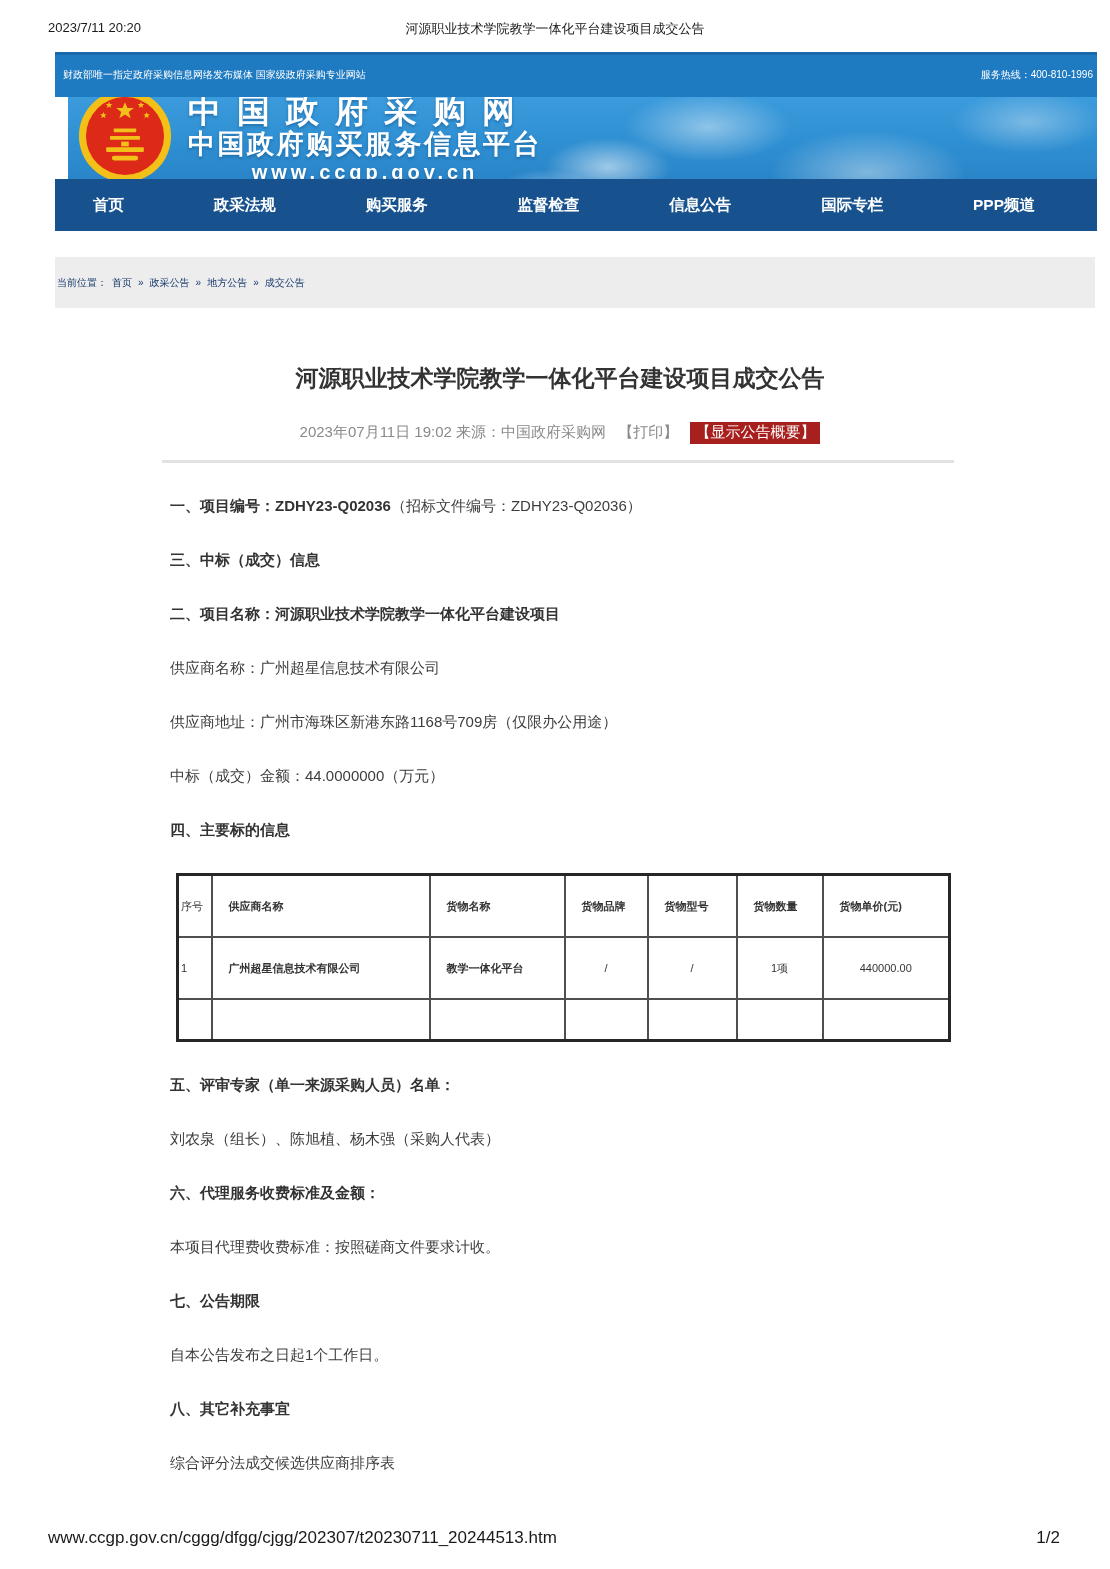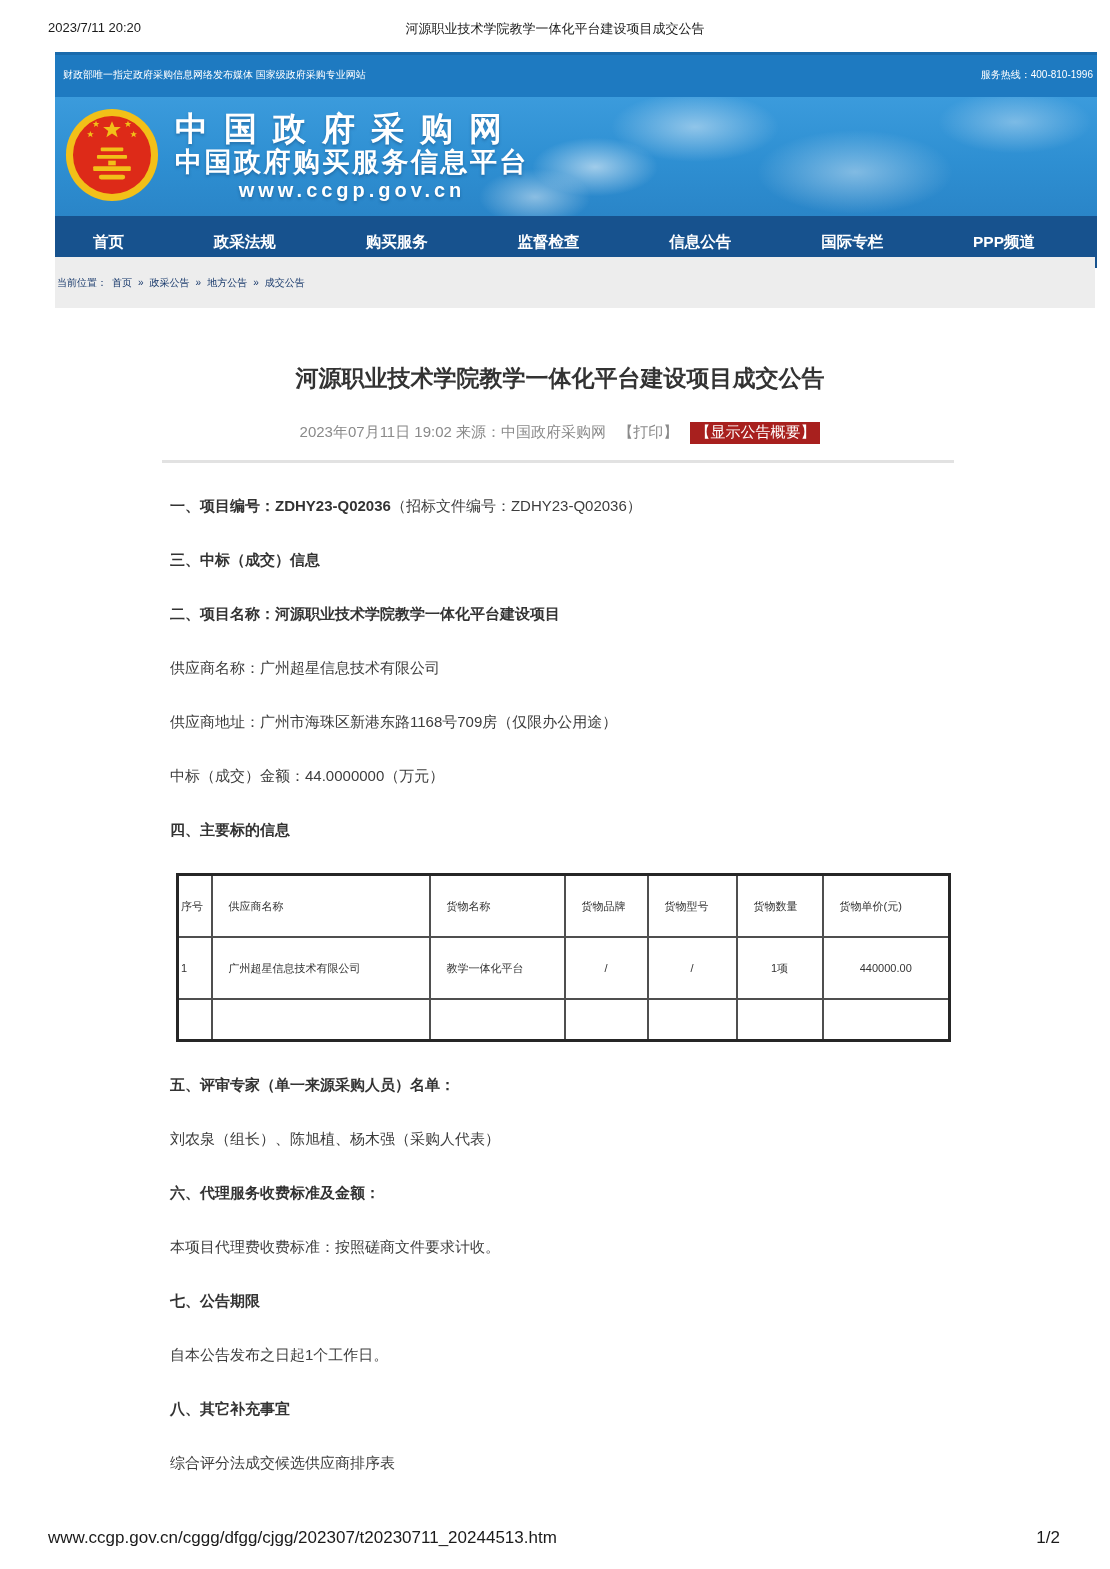--- a/index.html
+++ b/index.html
@@ -26,29 +26,29 @@
 
   
   .site-header { position: absolute; top: 52px; left: 55px; width: 1042px; }
   .topbar {
     height: 45px; background: #1e7ac1;
     display: flex; align-items: center; justify-content: space-between;
     padding: 0 4px 0 8px; color: #ffffff; font-size: 10px;
     box-shadow: inset 0 3px 0 rgba(10,60,110,.25);
   }
   .banner {
-    position: relative; height: 119px; overflow: hidden;
+    position: relative; height: 82px; overflow: hidden;
     background:
       radial-gradient(90px 42px at 540px 70px, rgba(255,255,255,.55), rgba(255,255,255,0) 70%),
       radial-gradient(120px 50px at 640px 30px, rgba(255,255,255,.45), rgba(255,255,255,0) 70%),
       radial-gradient(140px 60px at 800px 75px, rgba(255,255,255,.40), rgba(255,255,255,0) 70%),
       radial-gradient(110px 45px at 960px 25px, rgba(255,255,255,.35), rgba(255,255,255,0) 70%),
       radial-gradient(80px 40px at 480px 100px, rgba(255,255,255,.45), rgba(255,255,255,0) 70%),
       linear-gradient(180deg, #3b9bdc 0%, #2e8fd2 55%, #2a85c8 100%);
-    display: flex; align-items: center;
+    display: flex; align-items: center; margin-left: 13px;
   }
   .emblem { margin-left: 10px; flex: 0 0 auto; }
   .banner-text { margin-left: 16px; color: #ffffff; text-shadow: 0 2px 3px rgba(20,70,120,.45); }
   .site-name { font-size: 33px; font-weight: bold; letter-spacing: 16px; line-height: 36px; white-space: nowrap; }
   .site-sub  { font-size: 27px; font-weight: bold; letter-spacing: 2.5px; line-height: 31px; white-space: nowrap; }
   .site-url  { font-size: 20px; font-weight: bold; letter-spacing: 4px; line-height: 24px; text-align: center; }
 
   .mainnav {
     height: 52px; background: #17528e;
     display: flex; align-items: center; justify-content: space-between;
@@ -95,21 +95,21 @@
     border: 3px solid #262626;
     font-size: 11px; color: #333333;
   }
   table.goods td {
     border: 2px solid #4f4f4f; padding: 2px 2px;
     vertical-align: middle; line-height: 26px; overflow: hidden;
   }
   table.goods tr.hdr td { height: 62px; }
   table.goods tr.r1 td  { height: 62px; }
   table.goods tr.r2 td  { height: 42px; }
-  td.ti { text-indent: 14px; }
+  td.ti { text-indent: 14px; font-weight: bold; }
   td.ctr { text-align: center; }
 </style>
 </head>
 <body>
 
 <div class="print-header">
   <span class="ph-date">2023/7/11 20:20</span>
   <span class="ph-title">河源职业技术学院教学一体化平台建设项目成交公告</span>
 </div>
 

